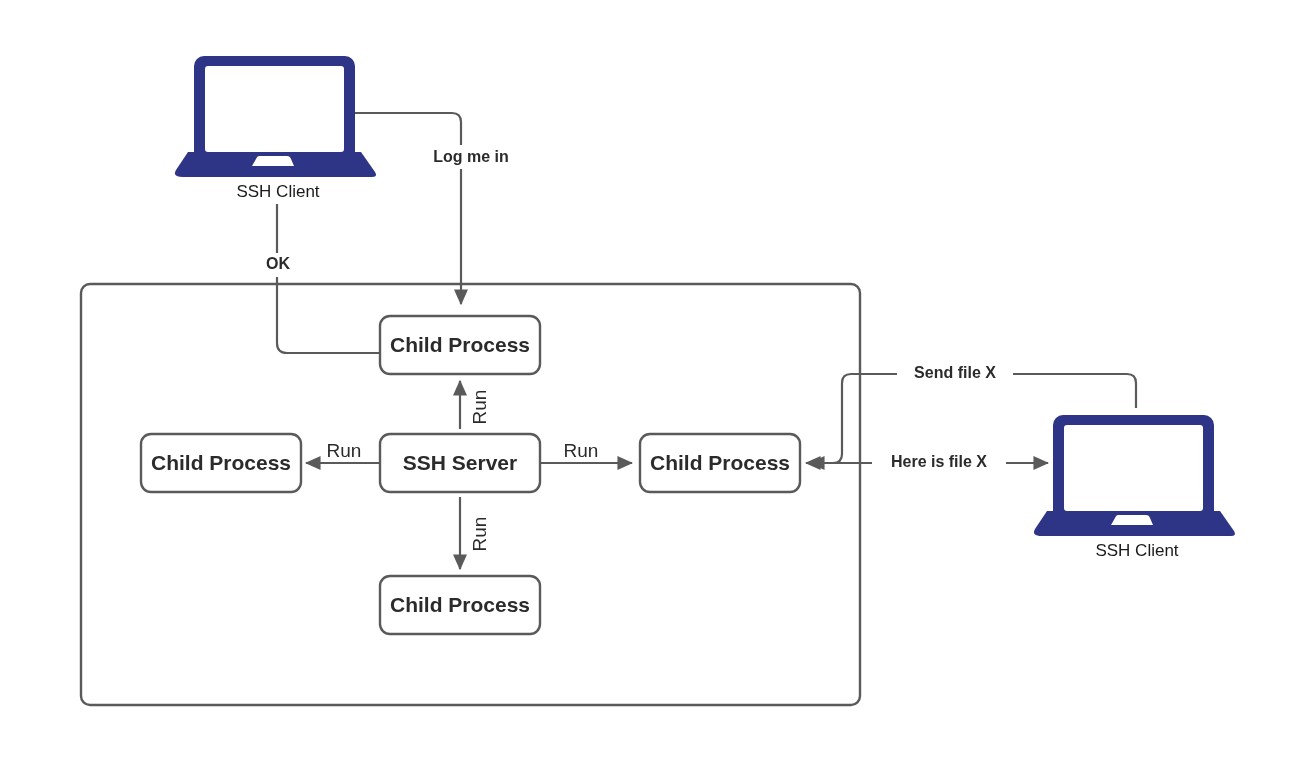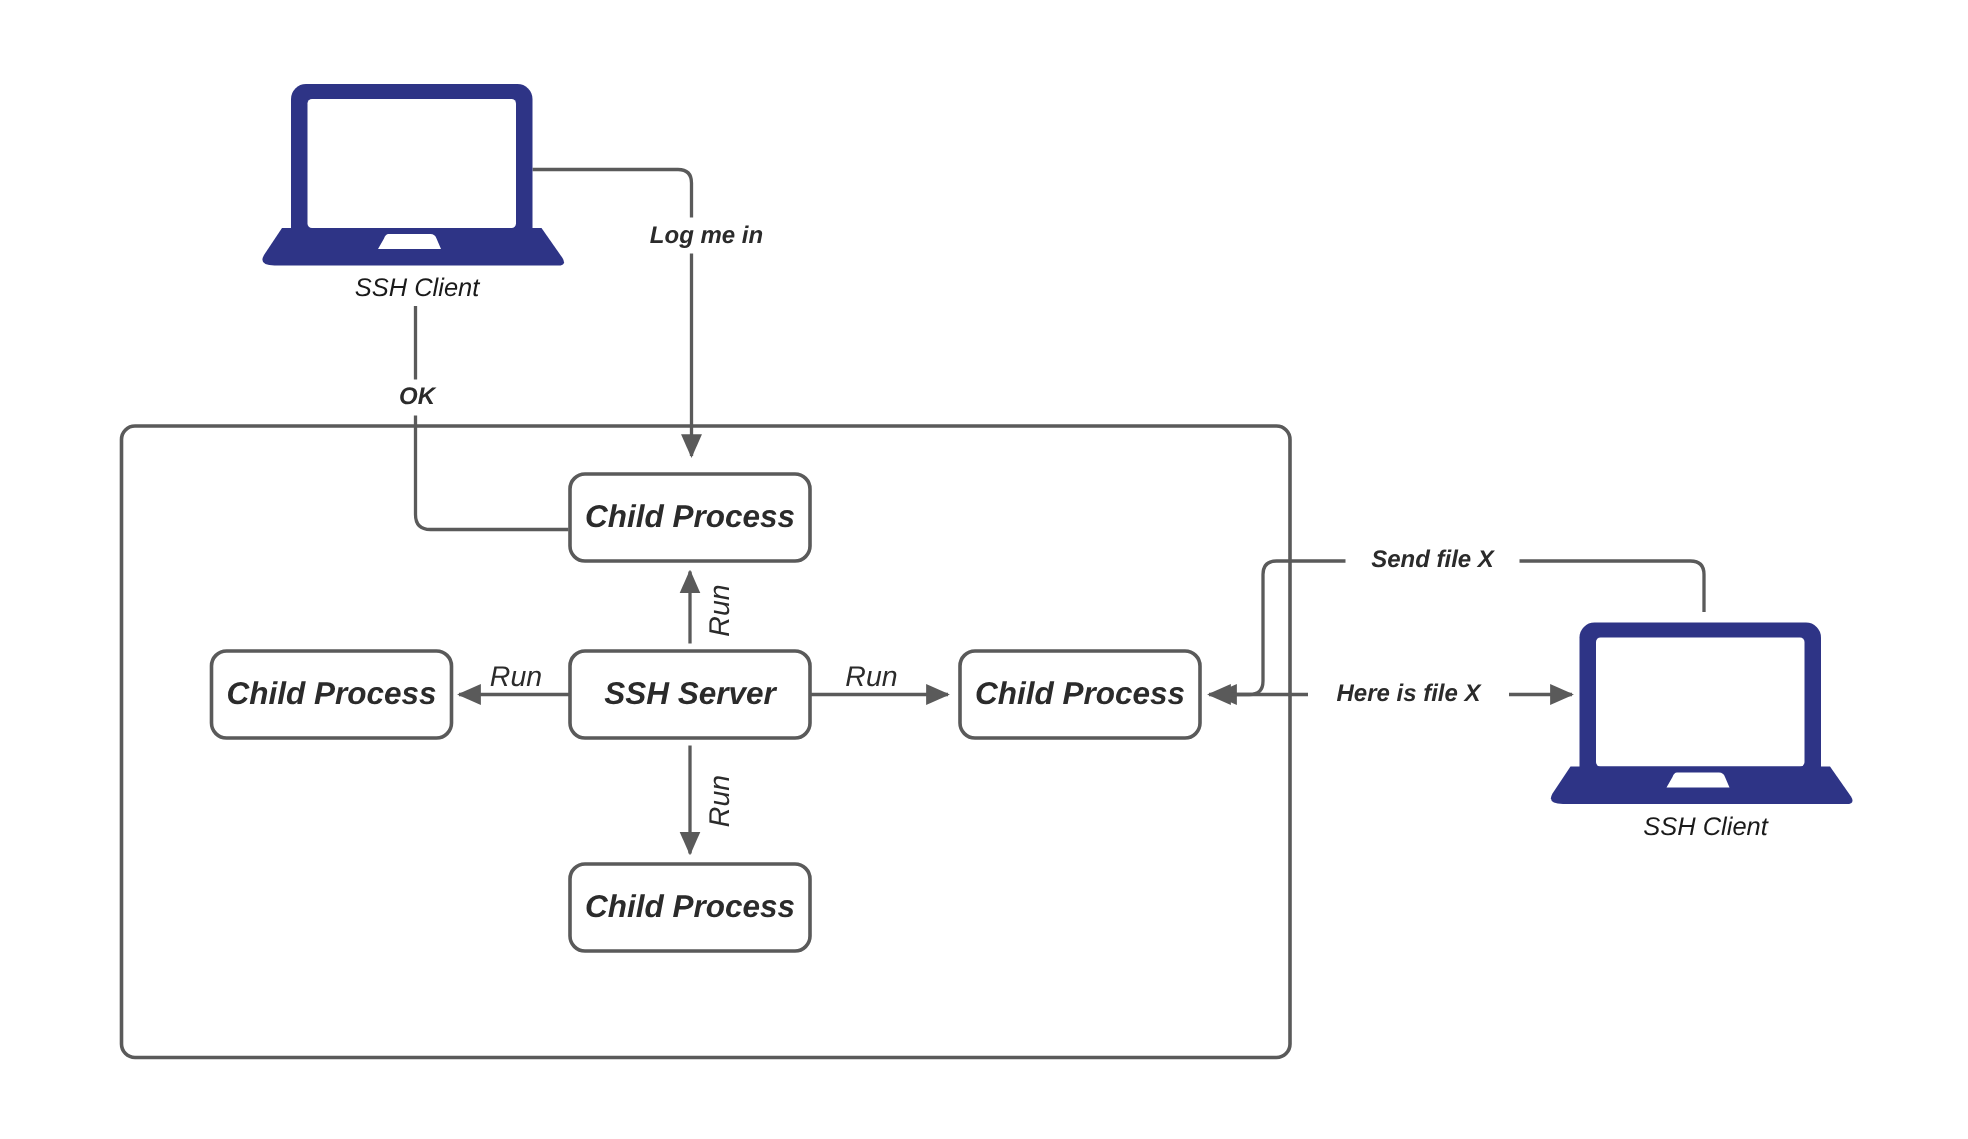--- a/index.html
+++ b/index.html
@@ -10,21 +10,20 @@
   body {
     width: 1312px;
     height: 759px;
     font-family: "Liberation Sans", sans-serif;
     overflow: hidden;
   }
   #diagram-root {
     position: relative;
     width: 1199px;
     height: 759px;
-    font-style: italic;
   }
   svg.canvas {
     display: block;
     width: 1312px;
     height: 759px;
   }
   .node-box {
     fill: #ffffff;
     stroke: #5a5a5a;
     stroke-width: 2.4;

